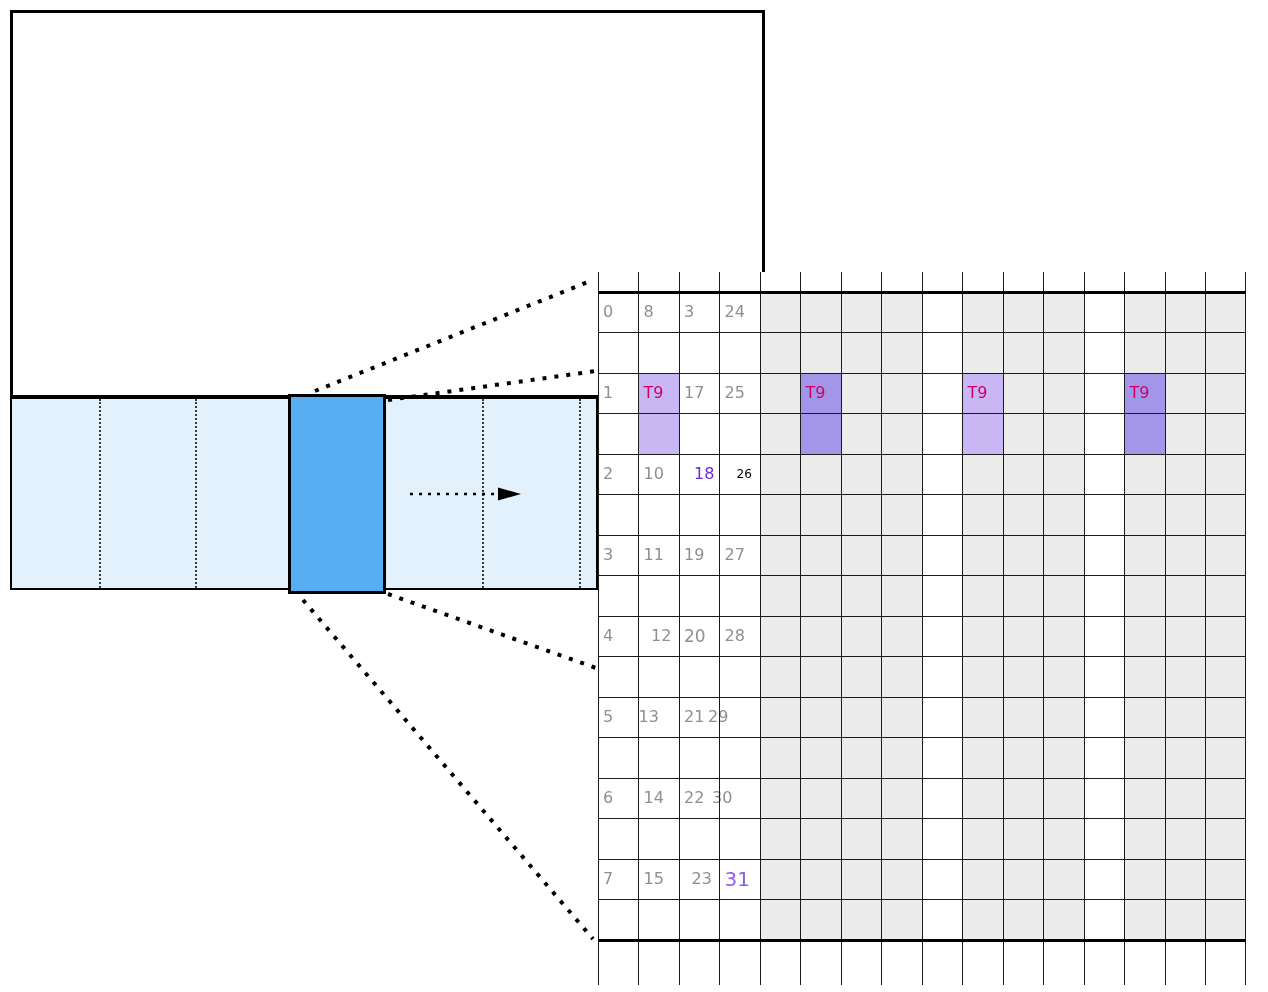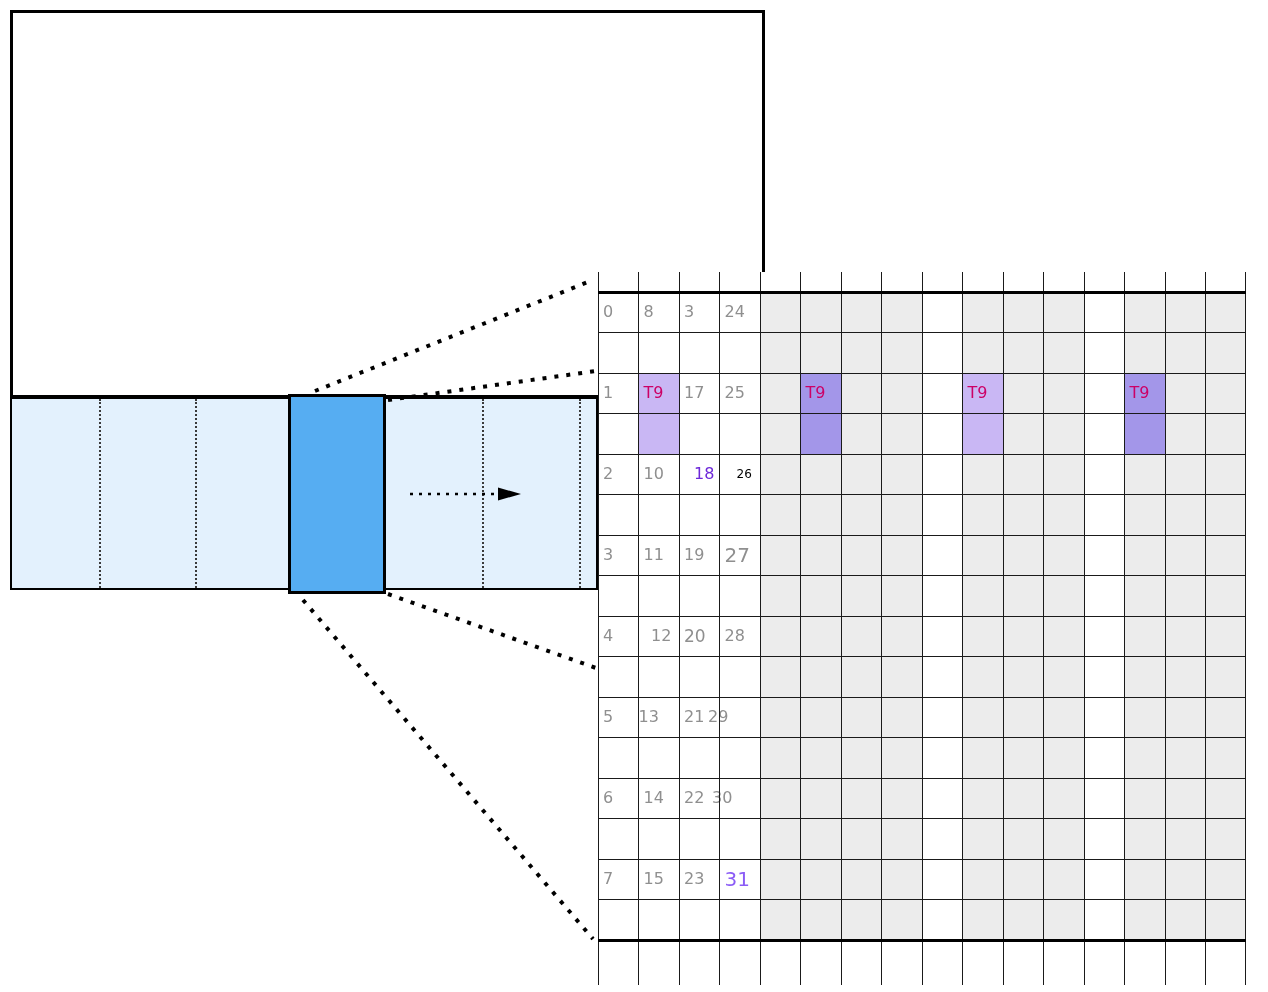--- a/index.html
+++ b/index.html
@@ -96,36 +96,36 @@
         <div style="position: absolute; left: 40.5px; top: 101px; width: 40.5px; height: 40.5px; line-height: 40.5px; padding-left: 5px; font-size: 16px; color: rgb(204, 0, 102);">T9</div>
         <div style="position: absolute; left: 81px; top: 101px; width: 40.5px; height: 40.5px; line-height: 40.5px; padding-left: 5px; font-size: 16px; color: rgb(143, 143, 143);">17</div>
         <div style="position: absolute; left: 121.5px; top: 101px; width: 40.5px; height: 40.5px; line-height: 40.5px; padding-left: 5px; font-size: 16px; color: rgb(143, 143, 143);">25</div>
         <div style="position: absolute; left: 0px; top: 182px; width: 40.5px; height: 40.5px; line-height: 40.5px; padding-left: 5px; font-size: 16px; color: rgb(143, 143, 143);">2</div>
         <div style="position: absolute; left: 40.5px; top: 182px; width: 40.5px; height: 40.5px; line-height: 40.5px; padding-left: 5px; font-size: 16px; color: rgb(143, 143, 143);">10</div>
         <div style="position: absolute; left: 81px; top: 182px; width: 42px; height: 40.5px; line-height: 40.5px; padding-left: 15px; font-size: 16px; color: #6d28d9;">18</div>
         <div style="position: absolute; left: 121.5px; top: 182px; width: 40.5px; height: 40.5px; line-height: 40.5px; padding-left: 5px; font-size: 12px; color: #000000; margin-left: 12px;">26</div>
         <div style="position: absolute; left: 0px; top: 263px; width: 40.5px; height: 40.5px; line-height: 40.5px; padding-left: 5px; font-size: 16px; color: rgb(143, 143, 143);">3</div>
         <div style="position: absolute; left: 40.5px; top: 263px; width: 40.5px; height: 40.5px; line-height: 40.5px; padding-left: 5px; font-size: 16px; color: rgb(143, 143, 143);">11</div>
         <div style="position: absolute; left: 81px; top: 263px; width: 40.5px; height: 40.5px; line-height: 40.5px; padding-left: 5px; font-size: 16px; color: rgb(143, 143, 143);">19</div>
-        <div style="position: absolute; left: 121.5px; top: 263px; width: 40.5px; height: 40.5px; line-height: 40.5px; padding-left: 5px; font-size: 20px; color: rgb(143, 143, 143);">27</div>
+        <div style="position: absolute; left: 121.5px; top: 263px; width: 40.5px; height: 40.5px; line-height: 40.5px; padding-left: 5px; font-size: 16px; color: rgb(143, 143, 143);">27</div>
         <div style="position: absolute; left: 0px; top: 344px; width: 40.5px; height: 40.5px; line-height: 40.5px; padding-left: 5px; font-size: 16px; color: rgb(143, 143, 143);">4</div>
         <div style="position: absolute; left: 40.5px; top: 344px; width: 40.5px; height: 40.5px; line-height: 40.5px; padding-left: 5px; font-size: 16px; color: rgb(143, 143, 143); text-align: center;">12</div>
         <div style="position: absolute; left: 81px; top: 344px; width: 40.5px; height: 40.5px; line-height: 40.5px; padding-left: 5px; font-size: 17px; color: rgb(143, 143, 143);">20</div>
         <div style="position: absolute; left: 121.5px; top: 344px; width: 40.5px; height: 40.5px; line-height: 40.5px; padding-left: 5px; font-size: 16px; color: rgb(143, 143, 143);">28</div>
         <div style="position: absolute; left: 0px; top: 425px; width: 40.5px; height: 40.5px; line-height: 40.5px; padding-left: 5px; font-size: 16px; color: rgb(143, 143, 143);">5</div>
         <div style="position: absolute; left: 40.5px; top: 425px; width: 40.5px; height: 40.5px; line-height: 40.5px; font-size: 16px; color: rgb(143, 143, 143);">13</div>
         <div style="position: absolute; left: 81px; top: 425px; width: 40.5px; height: 40.5px; line-height: 40.5px; padding-left: 5px; font-size: 16px; color: rgb(143, 143, 143);">21</div>
         <div style="position: absolute; left: 105px; top: 425px; width: 40.5px; height: 40.5px; line-height: 40.5px; padding-left: 5px; font-size: 16px; color: rgb(143, 143, 143);">29</div>
         <div style="position: absolute; left: 0px; top: 506px; width: 40.5px; height: 40.5px; line-height: 40.5px; padding-left: 5px; font-size: 16px; color: rgb(143, 143, 143);">6</div>
         <div style="position: absolute; left: 40.5px; top: 506px; width: 40.5px; height: 40.5px; line-height: 40.5px; padding-left: 5px; font-size: 16px; color: rgb(143, 143, 143);">14</div>
         <div style="position: absolute; left: 81px; top: 506px; width: 40.5px; height: 40.5px; line-height: 40.5px; padding-left: 5px; font-size: 16px; color: rgb(143, 143, 143);">22</div>
         <div style="position: absolute; left: 109px; top: 506px; width: 40.5px; height: 40.5px; line-height: 40.5px; padding-left: 5px; font-size: 16px; color: rgb(143, 143, 143);">30</div>
         <div style="position: absolute; left: 0px; top: 587px; width: 40.5px; height: 40.5px; line-height: 40.5px; padding-left: 5px; font-size: 16px; color: rgb(143, 143, 143);">7</div>
         <div style="position: absolute; left: 40.5px; top: 587px; width: 40.5px; height: 40.5px; line-height: 40.5px; padding-left: 5px; font-size: 16px; color: rgb(143, 143, 143);">15</div>
-        <div style="position: absolute; left: 81px; top: 587px; width: 40.5px; height: 40.5px; line-height: 40.5px; padding-left: 5px; font-size: 16px; color: rgb(143, 143, 143);">23</div>
+        <div style="position: absolute; left: 81px; top: 587px; width: 40.5px; height: 40.5px; line-height: 40.5px; padding-left: 5px; font-size: 16px; color: rgb(143, 143, 143); text-align: center;">23</div>
         <div style="position: absolute; left: 121.5px; top: 587px; width: 40.5px; height: 28px; line-height: 40.5px; padding-left: 5px; font-size: 20px; color: #8b5cf6;">31</div>
         <div style="position: absolute; left: 202.5px; top: 101px; width: 40.5px; height: 40.5px; line-height: 40.5px; padding-left: 5px; font-size: 16px; color: rgb(204, 0, 102);">T9</div>
         <div style="position: absolute; left: 364.5px; top: 101px; width: 40.5px; height: 40.5px; line-height: 40.5px; padding-left: 5px; font-size: 16px; color: rgb(204, 0, 102);">T9</div>
         <div style="position: absolute; left: 526.5px; top: 101px; width: 40.5px; height: 40.5px; line-height: 40.5px; padding-left: 5px; font-size: 16px; color: rgb(204, 0, 102);">T9</div>
       </div>
     <svg class="gridlines" width="648" height="713" shape-rendering="crispEdges">
         <line x1="0.5" y1="0" x2="0.5" y2="713" stroke="#1a1a1a" stroke-width="1"></line>
         <line x1="40.5" y1="0" x2="40.5" y2="713" stroke="#1a1a1a" stroke-width="1"></line>
         <line x1="81" y1="0" x2="81" y2="713" stroke="#1a1a1a" stroke-width="1"></line>
         <line x1="121.5" y1="0" x2="121.5" y2="713" stroke="#1a1a1a" stroke-width="1"></line>

